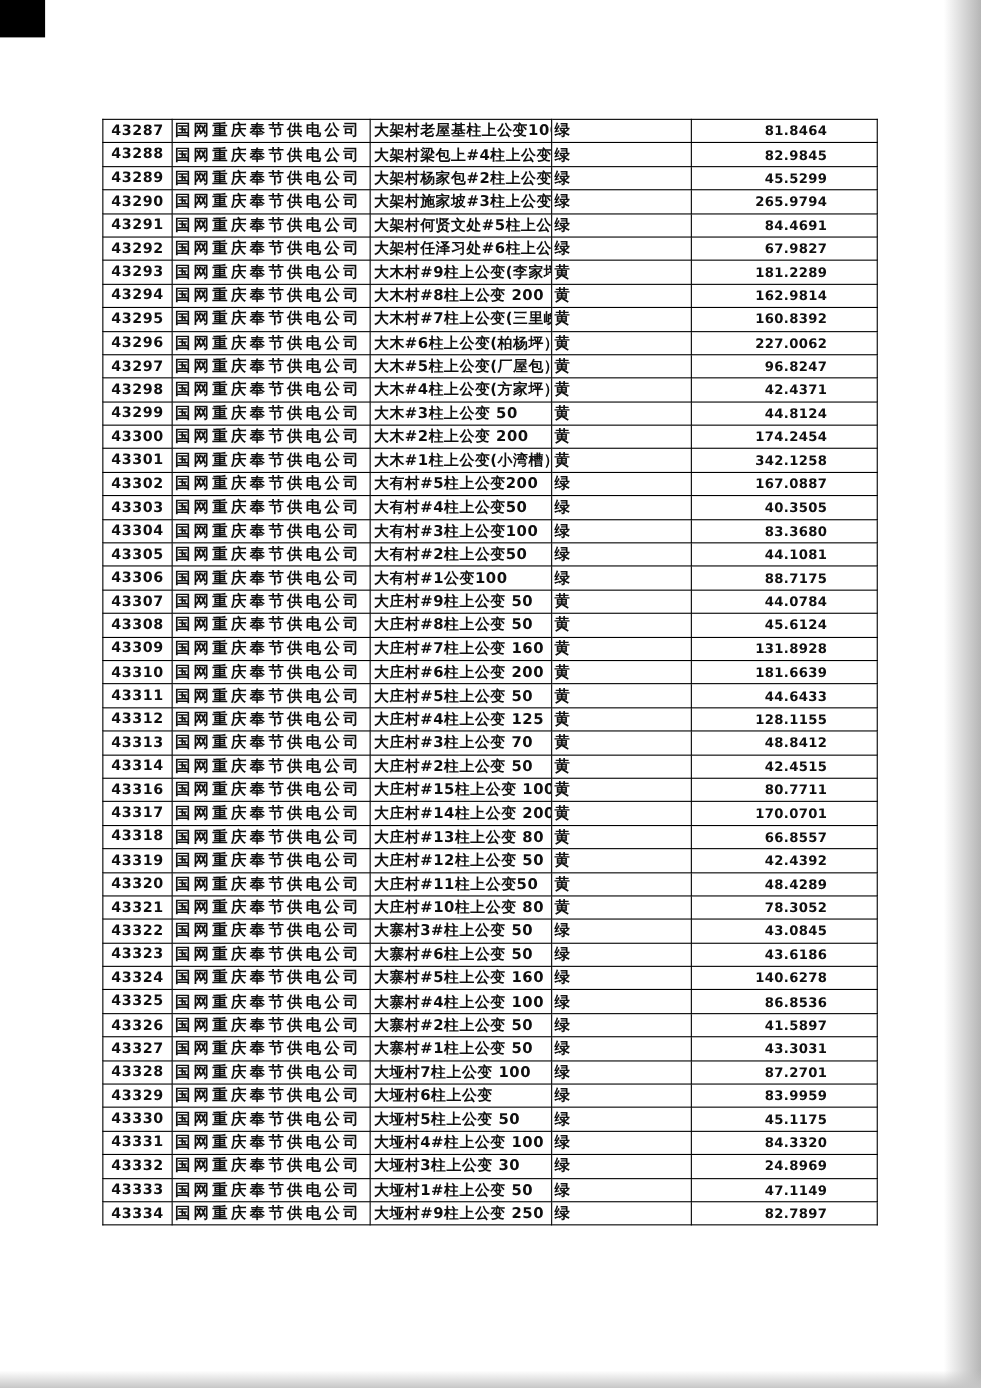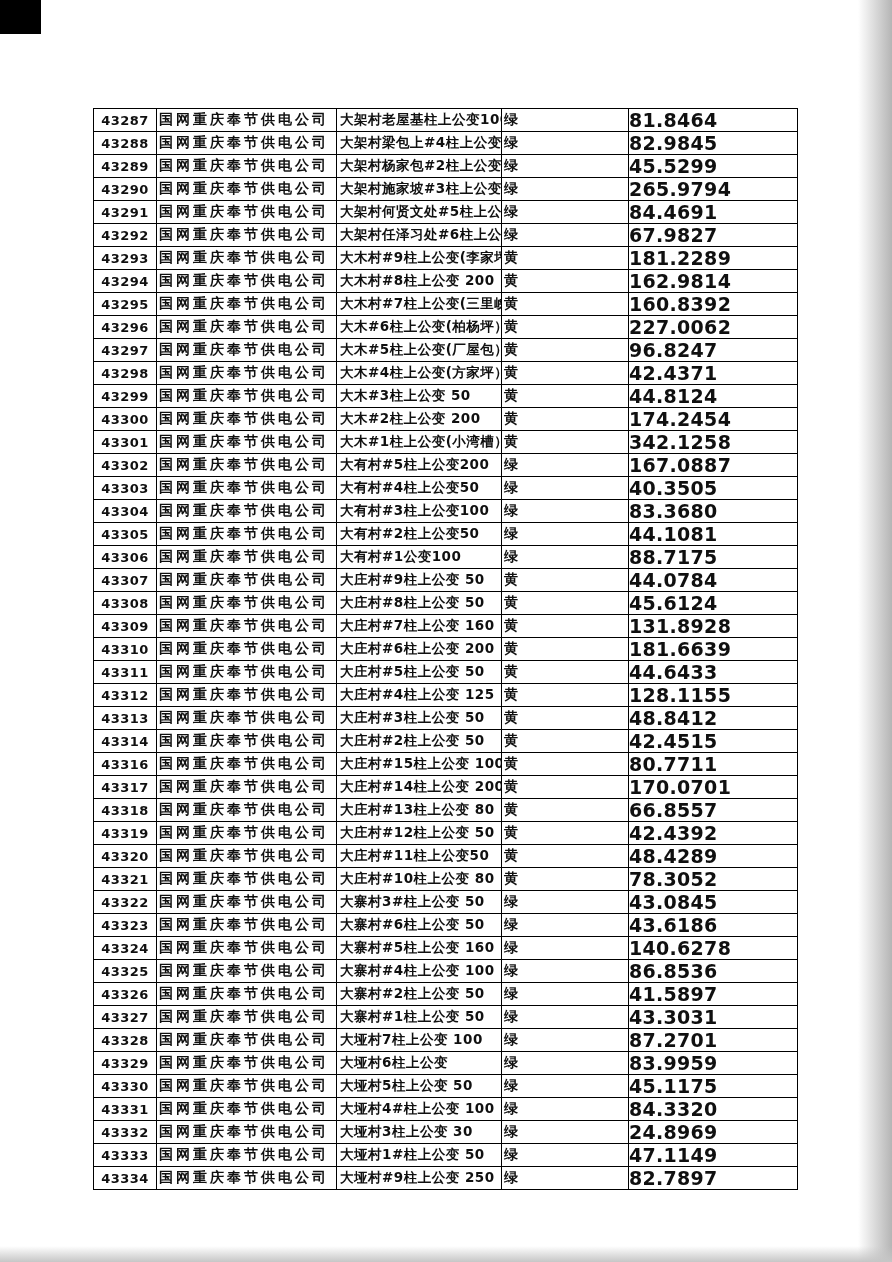--- a/index.html
+++ b/index.html
@@ -22,21 +22,21 @@
     color:#101010;
     white-space:nowrap;
     overflow:hidden;
     padding:0;
     vertical-align:middle;
   }
   .c-id{text-align:center;font-size:13px;letter-spacing:0.5px;}
   .c-company{padding-left:2px;letter-spacing:3px;font-size:14px;font-family:Liberation Mono, monospace;}
   .c-desc{padding-left:3px;letter-spacing:0.5px;font-size:13.5px;}
   .c-status{padding-left:2px;font-size:14px;}
-  .c-value{text-align:left;padding-right:45px;font-size:19px;letter-spacing:0.3px;}
+  .c-value{text-align:right;padding-right:45px;font-size:12px;letter-spacing:0.3px;}
   .shade-right{
     position:absolute;top:0;right:0;width:34px;height:100%;
     background:linear-gradient(to right,rgba(185,185,185,0),#b5b5b5);
     pointer-events:none;
   }
   .shade-bottom{
     position:absolute;left:0;bottom:0;width:100%;height:16px;
     background:linear-gradient(to bottom,rgba(205,205,205,0),#c6c6c6);
     pointer-events:none;
   }
@@ -234,21 +234,21 @@
         <tr>
     <td class="c-id">43312</td>
     <td class="c-company">国网重庆奉节供电公司</td>
     <td class="c-desc">大庄村#4柱上公变 125</td>
     <td class="c-status">黄</td>
     <td class="c-value">128.1155</td>
   </tr>
         <tr>
     <td class="c-id">43313</td>
     <td class="c-company">国网重庆奉节供电公司</td>
-    <td class="c-desc">大庄村#3柱上公变 50</td>
+    <td class="c-desc">大庄村#3柱上公变 70</td>
     <td class="c-status">黄</td>
     <td class="c-value">48.8412</td>
   </tr>
         <tr>
     <td class="c-id">43314</td>
     <td class="c-company">国网重庆奉节供电公司</td>
     <td class="c-desc">大庄村#2柱上公变 50</td>
     <td class="c-status">黄</td>
     <td class="c-value">42.4515</td>
   </tr>

